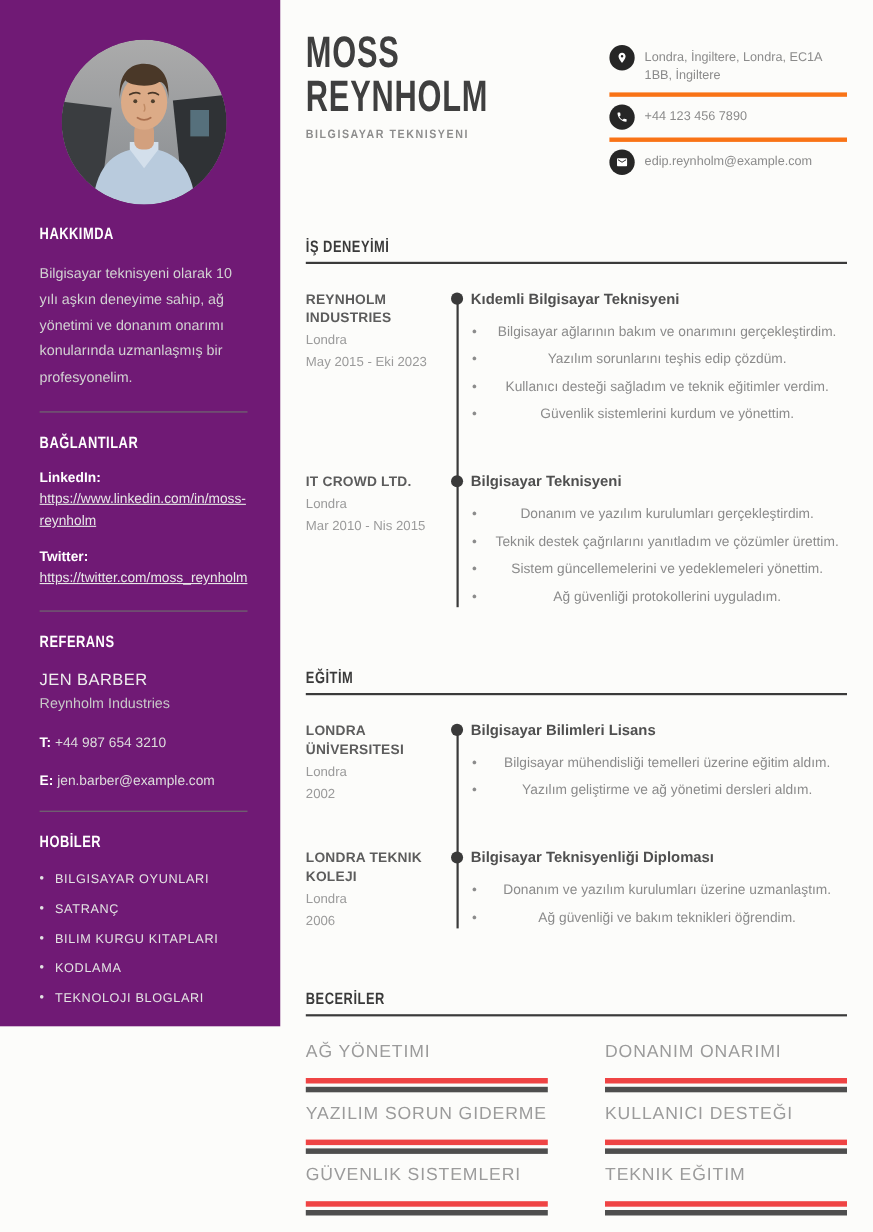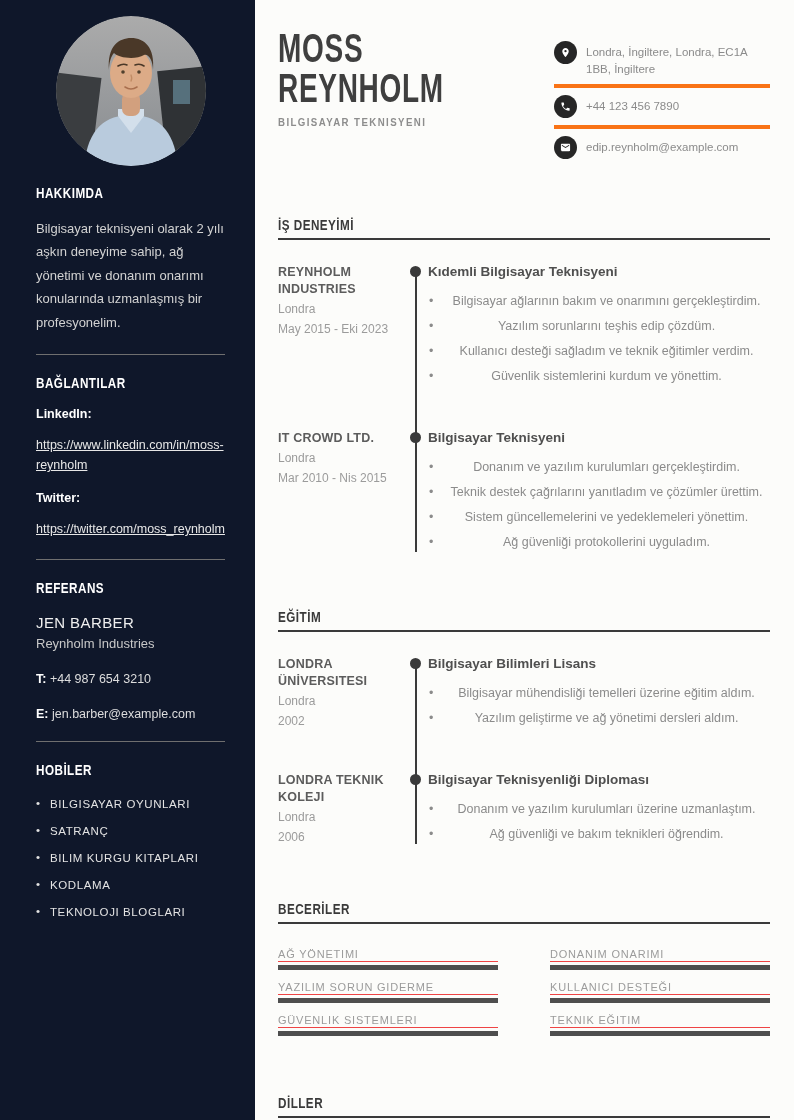--- a/index.html
+++ b/index.html
@@ -14,33 +14,33 @@
   .condensed {
     display:inline-block;
     transform:scaleX(0.78);
     transform-origin:0 50%;
     white-space:nowrap;
     font-weight:bold;
   }
 
   
   .sidebar {
-    width:255px; min-width:255px; height:1120px;
-    background:#0f172a;
+    width:255px; min-width:255px; height:933px;
+    background:#701a75;
     color:#d9d9d9;
-    padding:16px 30px 30px 36px;
+    padding:36px 30px 30px 36px;
   }
   .photo-wrap { width:150px; height:150px; margin:0 auto 18px auto; border-radius:50%; overflow:hidden; }
   .photo-wrap svg { display:block; width:100%; height:100%; }
   .sb-h2 { margin:0; font-size:15px; color:#ffffff; letter-spacing:.6px; }
   .sb-sec { margin-top:2px; }
   .sb-about-text { font-size:13px; line-height:1.8; color:#d2d2d2; margin:16px 0 0 0; }
   .sb-sep { border:0; border-top:1px solid #6f6f6f; margin:20px 0 19px 0; }
   .sb-link-label { font-weight:bold; color:#fff; font-size:12.5px; margin-top:16px; }
-  .sb-link { color:#e7e7e7; font-size:12.5px; line-height:1.6; word-break:break-all; display:block; margin-top:14px; }
+  .sb-link { color:#e7e7e7; font-size:12.5px; line-height:1.6; word-break:break-all; display:block; margin-top:2px; }
   .ref-name { font-size:15px; color:#efefef; margin-top:18px; letter-spacing:.4px; }
   .ref-company { font-size:13px; color:#c8c8c8; margin-top:5px; }
   .ref-line { font-size:12.5px; color:#dddddd; margin-top:21px; }
   .ref-line .lbl { font-weight:bold; color:#fff; }
   .hobby-list { list-style:none; margin:20px 0 0 0; padding:0; }
   .hobby-list li { position:relative; padding-left:14px; font-size:11.5px; letter-spacing:.6px; color:#e3e3e3; margin-bottom:15px; }
   .hobby-list li::before { content:"•"; position:absolute; left:0; top:-1px; color:#e3e3e3; }
 
   
   .main { flex:1; padding:0 24px 0 23px; background:#fcfcfa; }
@@ -72,21 +72,21 @@
   .e-meta { font-size:12px; color:#9b9b9b; line-height:1.5; margin-top:2px; }
   .e-right { padding-left:13px; }
   .e-role { position:relative; font-size:13.5px; font-weight:bold; color:#4f4f4f; }
   .e-role::before { content:""; position:absolute; left:-18.5px; top:2px; width:11px; height:11px; border-radius:50%; background:#3a3a3a; }
   .e-bullets { list-style:none; margin:15px 0 0 0; padding:0;text-align:center; }
   .e-bullets li { position:relative; padding-left:15px; font-size:12.5px; color:#8b8b8b; margin-bottom:11px; }
   .e-bullets li::before { content:"•"; position:absolute; left:1px; top:0; color:#8b8b8b; }
 
   .bar-grid { display:grid; grid-template-columns:1fr 1fr; column-gap:52px; row-gap:11px; }
   .bar-item { }
-  .bar-label { font-size:11px; color:#9b9b9b; letter-spacing:.8px; padding-bottom:1px; border-bottom:1px solid #ef4444; }
+  .bar-label { font-size:16px; color:#9b9b9b; letter-spacing:.8px; padding-bottom:14px; border-bottom:5px solid #ef4444; }
   .bar-track { margin-top:3px; height:5px; background:#e9e9e7; }
   .bar-fill { height:5px; background:#4e4e4e; }
 </style>
 </head>
 <body>
 
 <aside class="sidebar">
 
   <div class="photo-wrap">
     <svg viewBox="0 0 150 150">
@@ -114,21 +114,21 @@
         <path d="M62 50 q5 -3 9 -1" stroke="#4a3828" stroke-width="1.6" fill="none" stroke-linecap="round"></path>
         <path d="M79 49 q5 -2 9 1" stroke="#4a3828" stroke-width="1.6" fill="none" stroke-linecap="round"></path>
         <path d="M75 59 q1.5 4 0 6" stroke="#c08b64" stroke-width="1.3" fill="none" stroke-linecap="round"></path>
         <path d="M69 71 q6 4 12 0" stroke="#a96f4e" stroke-width="1.6" fill="none" stroke-linecap="round"></path>
       </g>
     </svg>
   </div>
 
   <section class="sb-sec">
     <h2 class="sb-h2"><span class="condensed">HAKKIMDA</span></h2>
-    <p class="sb-about-text">Bilgisayar teknisyeni olarak 2 yılı aşkın deneyime sahip, ağ yönetimi ve donanım onarımı konularında uzmanlaşmış bir profesyonelim.</p>
+    <p class="sb-about-text">Bilgisayar teknisyeni olarak 10 yılı aşkın deneyime sahip, ağ yönetimi ve donanım onarımı konularında uzmanlaşmış bir profesyonelim.</p>
   </section>
 
   <hr class="sb-sep">
 
   <section class="sb-sec">
     <h2 class="sb-h2"><span class="condensed">BAĞLANTILAR</span></h2>
     <div class="sb-link-label">LinkedIn:</div>
     <a class="sb-link" href="#">https://www.linkedin.com/in/moss-reynholm</a>
     <div class="sb-link-label">Twitter:</div>
     <a class="sb-link" href="#">https://twitter.com/moss_reynholm</a>

